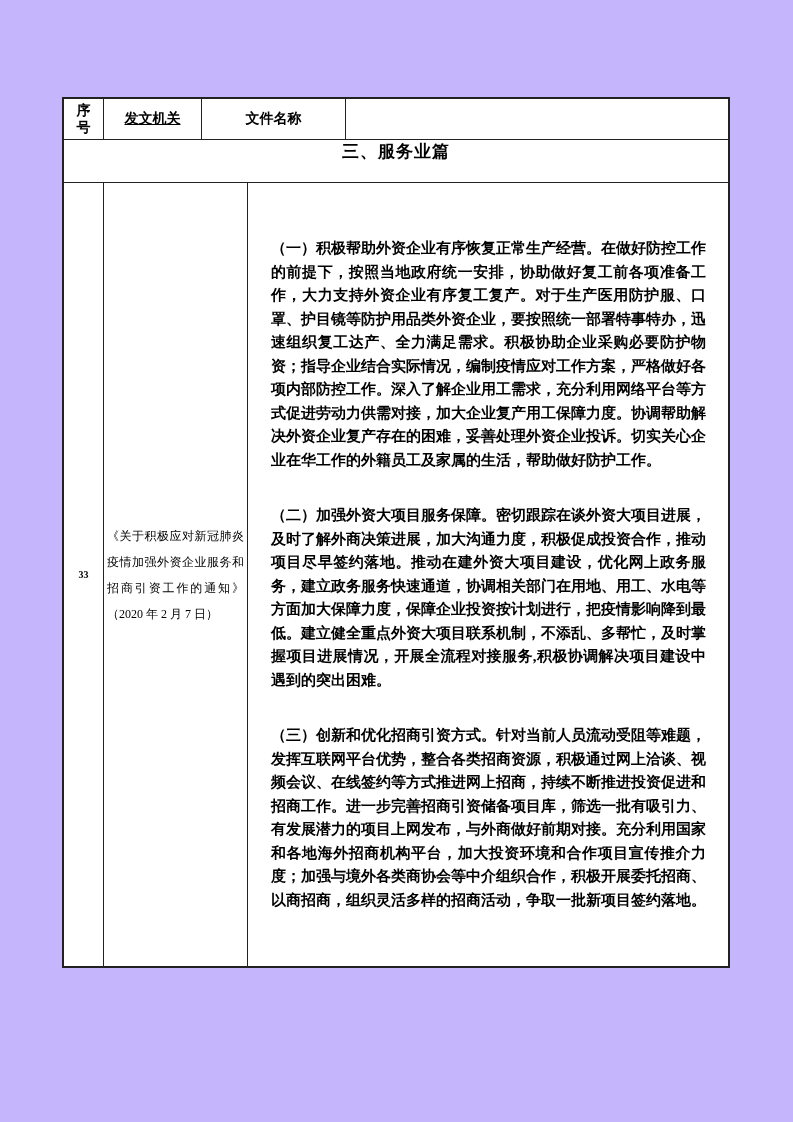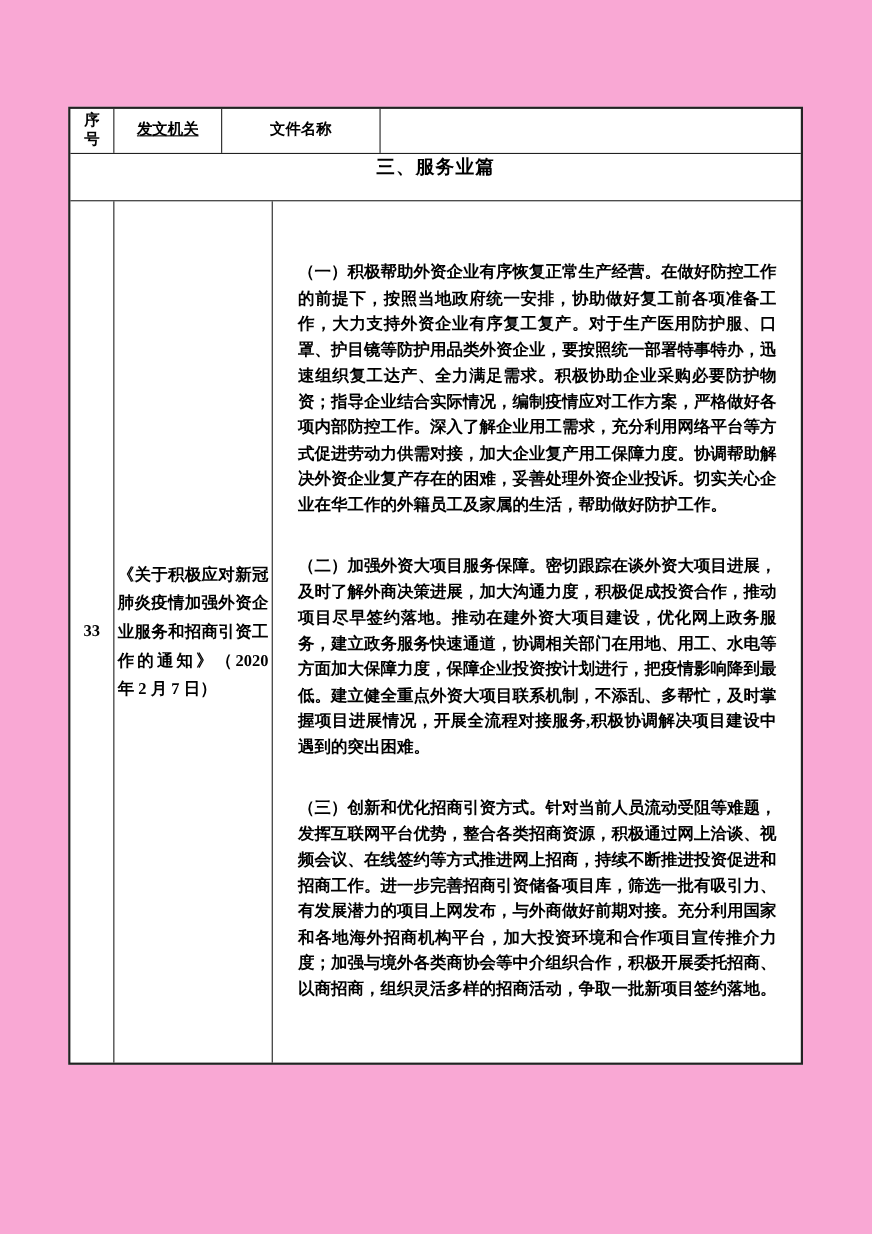--- a/index.html
+++ b/index.html
@@ -10,21 +10,21 @@
   body {
     width: 793px;
     height: 1122px;
     font-family: "Liberation Serif", "DejaVu Serif", serif;
     color: #000000;
   }
   .page {
     position: relative;
     width: 793px;
     height: 1122px;
-    background: #f9a8d4;
+    background: #c4b5fd;
     overflow: hidden;
   }
   .doc-table {
     position: absolute;
     left: 62px;
     top: 97px;
     width: 668px;
     border: 2px solid #222222;
     box-sizing: border-box;
     background: #ffffff;
@@ -74,28 +74,28 @@
   
   .data-row {
     border-top: 1px solid #222222;
     height: 783px;
   }
   .center-cell {
     display: flex;
     align-items: center;
     justify-content: center;
     font-weight: bold;
-    font-size: 15px;
+    font-size: 10px;
   }
   .title-cell {
     display: flex;
     flex-direction: column;
     justify-content: center;
-    font-weight: bold;
-    font-size: 15px;
+    font-weight: normal;
+    font-size: 12px;
     line-height: 26px;
     padding: 0 3px;
     text-align: justify;
   }
   .content-cell {
     display: flex;
     flex-direction: column;
     justify-content: center;
     font-weight: bold;
     font-size: 15px;

